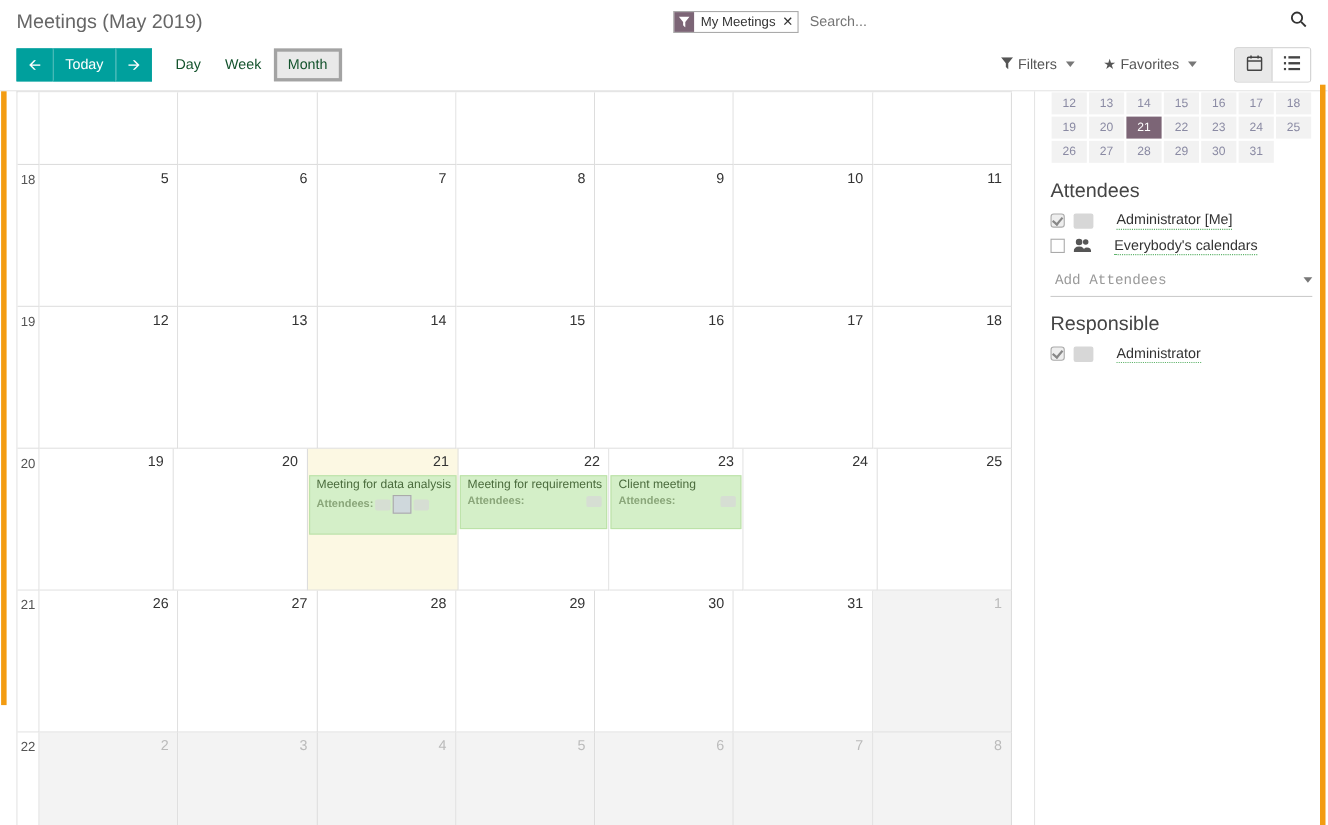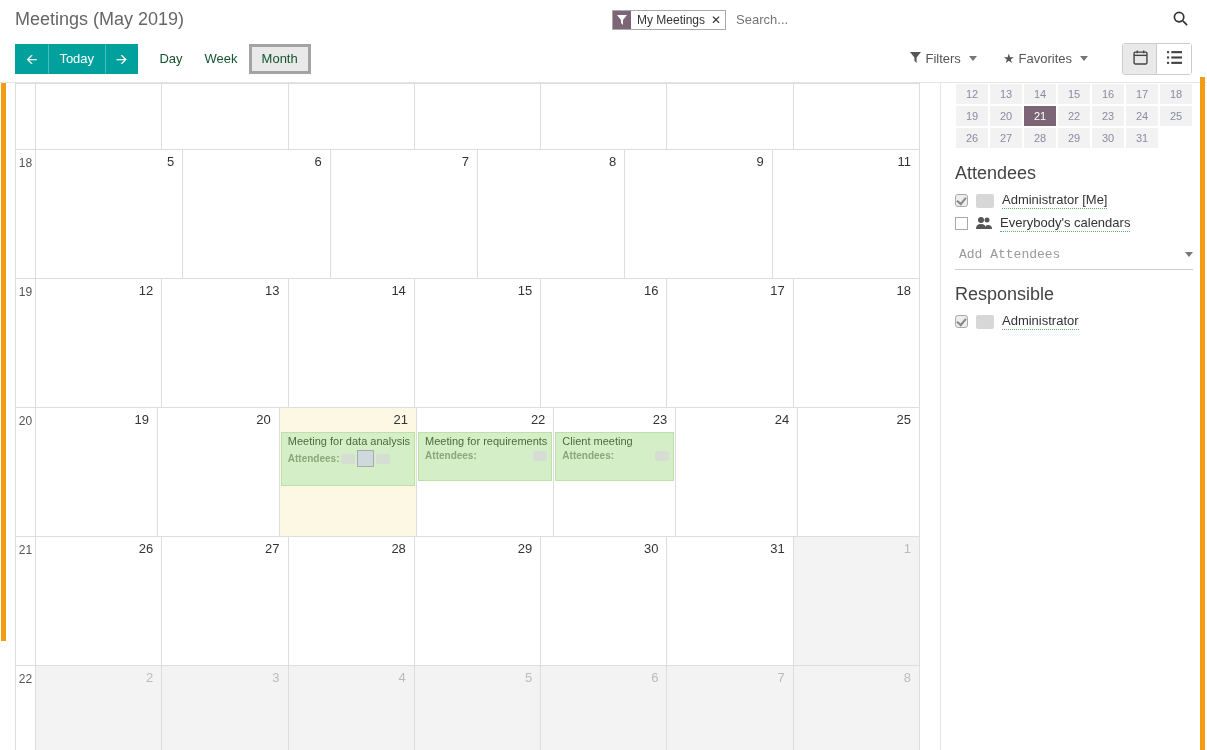--- a/index.html
+++ b/index.html
@@ -51,21 +51,21 @@
   .mini .mrow { display:flex; }
   .mini .mcell { flex:1; height:20px; background:#f2f2f2; margin:1px; display:flex; align-items:center; justify-content:center; font-size:11px; color:#8a8aa3; cursor:pointer; }
   .mini .mcell.sel { background:#7c6576; color:#fff; }
   .sec-title { font-size:18px; color:#444; margin:14px 0 8px 0; }
   .attendee-row { display:flex; align-items:center; gap:8px; font-size:13px; color:#333; margin:6px 0; }
   .chk { width:13px; height:13px; border:1px solid #aaa; border-radius:3px; display:inline-flex; align-items:center; justify-content:center; background:#eee; }
   .chk.checked::after { content:""; width:7px; height:4px; border-left:2px solid #888; border-bottom:2px solid #888; transform:rotate(-50deg); margin-bottom:2px; }
   .chk.square { border-radius:0; background:#fff; }
   .attendee-row .aicon { width:18px; height:14px; background:#d7d7d7; border-radius:2px; }
   .people-icon { color:#555; font-size:14px; }
-  .underline { border-bottom:1px dotted #5fb36b; padding-bottom:1px; }
+  .underline { border-bottom:1px dotted #5fb36b; padding-bottom:1px;margin-left:13px; }
   .add-row { display:flex; align-items:center; border:1px solid #ddd; border-width:0 0 1px 0; height:30px; color:#999; font-size:13px; margin-top:8px; border-bottom:1px solid #ccc; }
   .add-row .dd { margin-left:auto; }
   .arrow-glyph { font-size:14px; line-height:1; }
 </style>
 </head>
 <body>
 
 <div class="header">
   <div class="title">Meetings (May 2019)</div>
   <div class="search-area">
@@ -163,20 +163,23 @@
               <span class="num">6</span>
             </div>
             <div class="day">
               <span class="num">7</span>
             </div>
             <div class="day">
               <span class="num">8</span>
             </div>
             <div class="day">
               <span class="num">9</span>
+            </div>
+            <div class="day">
+              <span class="num">10</span>
             </div>
             <div class="day">
               <span class="num">11</span>
             </div>
           </div>
           <div class="row">
             <div class="wk">19</div>
             <div class="day">
               <span class="num">12</span>
             </div>

